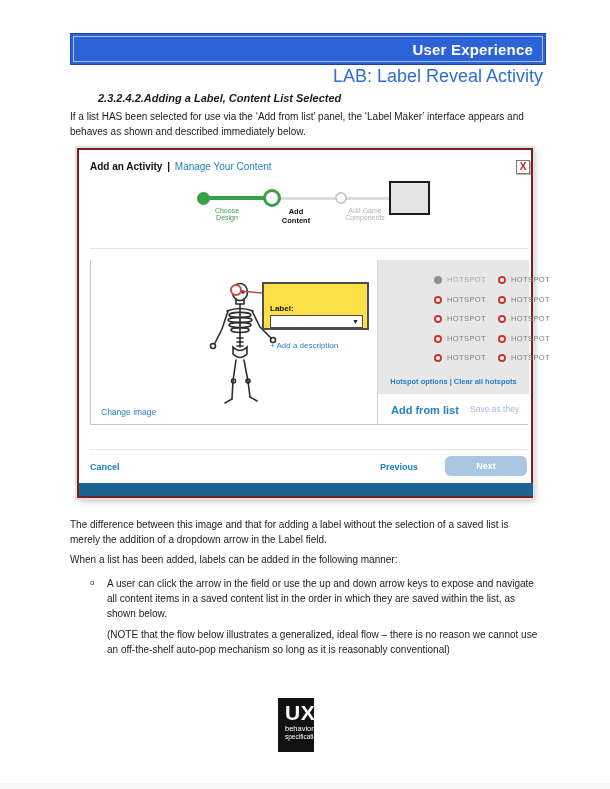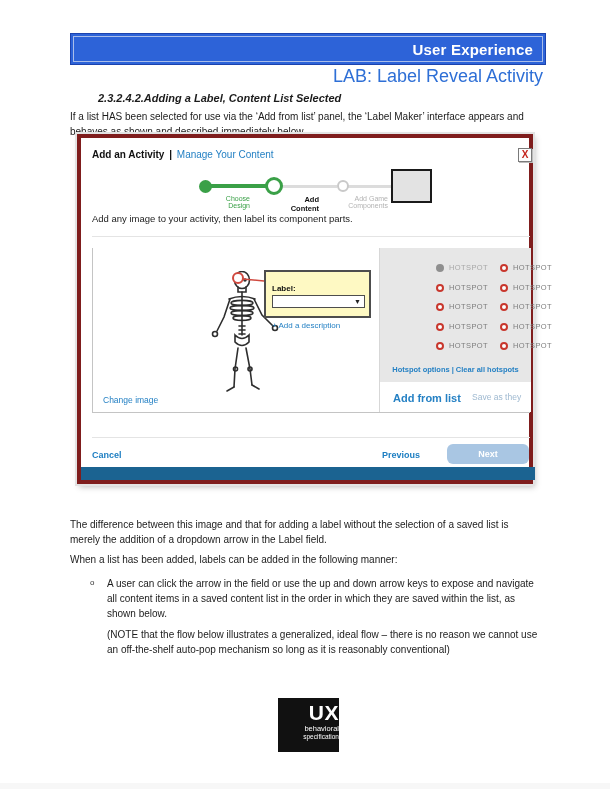--- a/index.html
+++ b/index.html
@@ -12,41 +12,41 @@
     box-shadow: inset 0 0 0 2px #2d63d8, inset 0 0 0 3px #a9bde9;
     display:flex; align-items:center; justify-content:flex-end; }
   .banner-title { color:#fff; font-weight:bold; font-size:15px; padding-right:12px; letter-spacing:0.2px; }
   .doc-title { position:absolute; left:70px; top:66px; width:473px; text-align:right;
     color:#2e6fd6; font-size:18px; }
   .sec-heading { position:absolute; left:70px; top:92px; font-size:11px; font-weight:bold; font-style:italic;margin-left:28px; }
   .para { font-size:10px; line-height:15px; white-space:pre-line; }
   .p-intro { position:absolute; left:70px; top:109px; width:510px; }
 
   
-  .dialog { position:absolute; left:77px; top:134px; width:456px; height:350px; background:#fff;
-    border:4px solid #7f1d1d; box-shadow:0 0 0 2px #e3e3e3, 2px 3px 6px rgba(0,0,0,0.25); }
+  .dialog { position:absolute; left:77px; top:148px; width:456px; height:350px; background:#fff;
+    border:2px solid #7f1d1d; box-shadow:0 0 0 2px #e3e3e3, 2px 3px 6px rgba(0,0,0,0.25); }
   .dlg-title { position:absolute; left:11px; top:11px; font-size:10px; }
   .dlg-title .b { font-weight:bold; color:#111; }
   .dlg-title .sep { font-weight:bold; color:#111; padding:0 2px; }
   .dlg-title .lnk { color:#2581c4; }
   .close-btn { position:absolute; left:437px; top:10px; width:14px; height:14px; background:#fdfdfd;
     border:1px solid #7a7a7a; box-shadow:1px 1px 0 #bbb; color:#c4231c; font-size:10px; font-weight:bold;
     display:flex; align-items:center; justify-content:center; line-height:1; }
 
   
   .step-line { position:absolute; height:0; }
   .ln-green { left:124px; top:46px; width:69px; border-top:4px solid #3aa047; }
   .ln-gray1 { left:200px; top:47px; width:56px; border-top:3px solid #dcdcdc; }
   .ln-gray2 { left:267px; top:47px; width:43px; border-top:3px solid #dcdcdc; }
   .dot { position:absolute; left:118px; top:42px; width:13px; height:13px; border-radius:50%; background:#3aa047; }
   .circ-cur { position:absolute; left:184px; top:39px; width:18px; height:18px; border-radius:50%;
     background:#fff; border:3px solid #3aa047; }
   .circ-up { position:absolute; left:256px; top:42px; width:12px; height:12px; border-radius:50%;
     background:#fff; border:2px solid #c9c9c9; }
-  .step-label { position:absolute; top:57px; font-size:7px; width:90px; text-align:right;padding-left:48px; }
+  .step-label { position:absolute; top:57px; font-size:7px; width:90px; text-align:center;padding-left:48px; }
   .sl-0 { left:79px; color:#3aa047; }
   .sl-1 { left:148px; color:#111; font-weight:bold; font-size:7.5px; }
   .sl-2 { left:217px; color:#b3b3b3; }
   .thumb { position:absolute; left:310px; top:31px; width:41px; height:34px; background:#e3e3e3; border:2px solid #1a1a1a; }
 
   .dlg-instruction { position:absolute; left:11px; top:75px; font-size:9.5px; color:#222; }
   .hr1 { position:absolute; left:11px; top:98px; width:438px; border-top:1px solid #e4e4e4; }
   .hr2 { position:absolute; left:11px; top:299px; width:438px; border-top:1px solid #e4e4e4; }
 
   
@@ -67,22 +67,22 @@
   .hs-item.filled .hs-label { color:#a8a8a8; }
   .hs-links { position:absolute; left:0; top:117px; width:151px; text-align:center;
     font-size:7.5px; font-weight:bold; color:#2581c4; }
   .hs-links .dv { color:#2581c4; padding:0 2px; }
   .list-row { position:absolute; left:0; top:134px; width:151px; height:30px; background:#fff; }
   .add-from-list { position:absolute; left:13px; top:10px; font-size:11px; font-weight:bold; color:#2581c4; }
   .save-as-list { position:absolute; left:92px; top:10px; font-size:8.5px; color:#9fb9d0; }
 
   
   .annot { position:absolute; left:0; top:0; pointer-events:none; }
-  .callout { position:absolute; left:171px; top:22px; width:107px; height:48px; background:#fef9c3;
-    border:2px solid #4d4d4d; padding:12px 6px; }
+  .callout { position:absolute; left:171px; top:22px; width:107px; height:48px; background:#fde047;
+    border:2px solid #4d4d4d; padding:20px 6px; }
   .callout .cl-label { font-size:8px; font-weight:bold; color:#111; }
   .dd-field { position:relative; margin-top:2px; width:93px; height:13px; background:#fff; border:1px solid #4d4d4d;
     display:flex; align-items:center; justify-content:flex-end; padding-right:3px; }
   .dd-arrow { font-size:7px; color:#222; line-height:1; }
   .add-desc { margin-top:13px; font-size:8px; color:#2581c4; }
   .change-image { position:absolute; left:10px; top:147px; font-size:8.5px; color:#2581c4; }
 
   
   .cancel { position:absolute; left:11px; top:312px; font-size:9px; font-weight:bold; color:#1d7ec2; }
   .previous { position:absolute; left:301px; top:312px; font-size:9px; font-weight:bold; color:#1d7ec2; }
@@ -92,21 +92,21 @@
   .dlg-bar { position:absolute; left:0; bottom:0; width:454px; height:13px; background:#1b6391; }
 
   
   .p-diff { position:absolute; left:70px; top:517px; width:515px; }
   .p-when { position:absolute; left:70px; top:552px; width:515px; }
   .bullet-marker { position:absolute; left:90px; top:578px; font-size:8px; color:#333; }
   .p-bullet { position:absolute; left:107px; top:576px; width:490px; }
   .p-note { position:absolute; left:107px; top:627px; width:490px; }
 
   
-  .logo { position:absolute; left:278px; top:698px; width:61px; height:54px; background:#111;
+  .logo { position:absolute; left:278px; top:698px; width:36px; height:54px; background:#111;
     color:#fff; padding:3px 0 0 7px;text-align:right; }
   .logo .lg-ux { font-size:21px; font-weight:bold; letter-spacing:0.5px; line-height:23px; }
   .logo .lg-l1 { font-size:7.5px; line-height:9px; }
   .logo .lg-l2 { font-size:6.5px; line-height:8px; }
 
   .bottom-strip { position:absolute; left:0; bottom:0; width:610px; height:6px; background:#f7f7f7; }
 
   svg { display:block; }
 </style>
 </head>
@@ -133,21 +133,20 @@
   <div class="step-line ln-gray1"></div>
   <div class="step-line ln-gray2"></div>
   <div class="dot"></div>
   <div class="circ-cur"></div>
   <div class="circ-up"></div>
   <div class="step-label sl-0">Choose Design</div>
   <div class="step-label sl-1">Add Content</div>
   <div class="step-label sl-2">Add Game Components</div>
   <div class="thumb"></div>
 
-  <div class="dlg-instruction">Add any image to your activity, then label its component parts.</div>
   <div class="hr1"></div>
 
   <div class="panel">
     <div class="panel-body">
 
       <svg width="80" height="125" viewBox="0 0 80 125" style="position:absolute; left:109px; top:23px;" fill="none" stroke="#2e2e2e" stroke-width="1.6" stroke-linecap="round">
         <ellipse cx="40" cy="9" rx="7.5" ry="8.5"></ellipse>
         <circle cx="37" cy="9" r="1" fill="#2e2e2e"></circle>
         <circle cx="43" cy="9" r="1" fill="#2e2e2e"></circle>
         <path d="M36,16 L36,21 L44,21 L44,16"></path>

